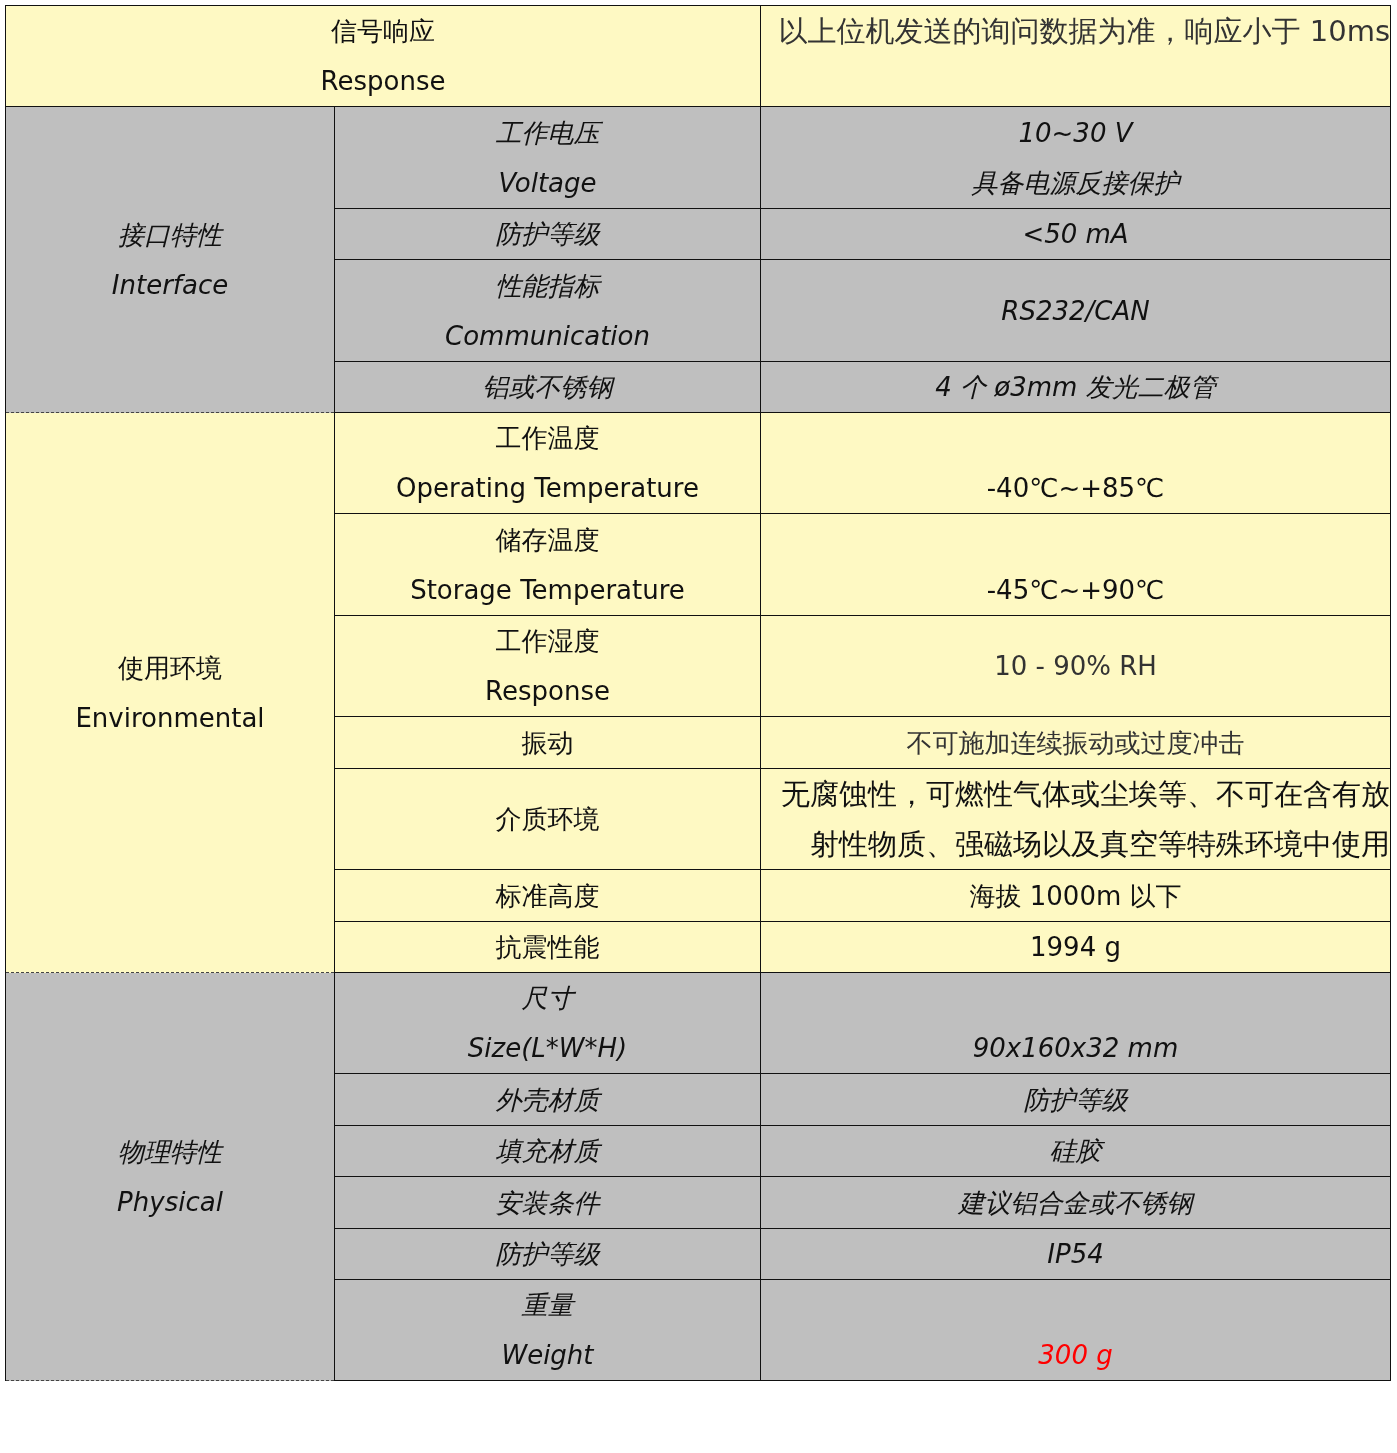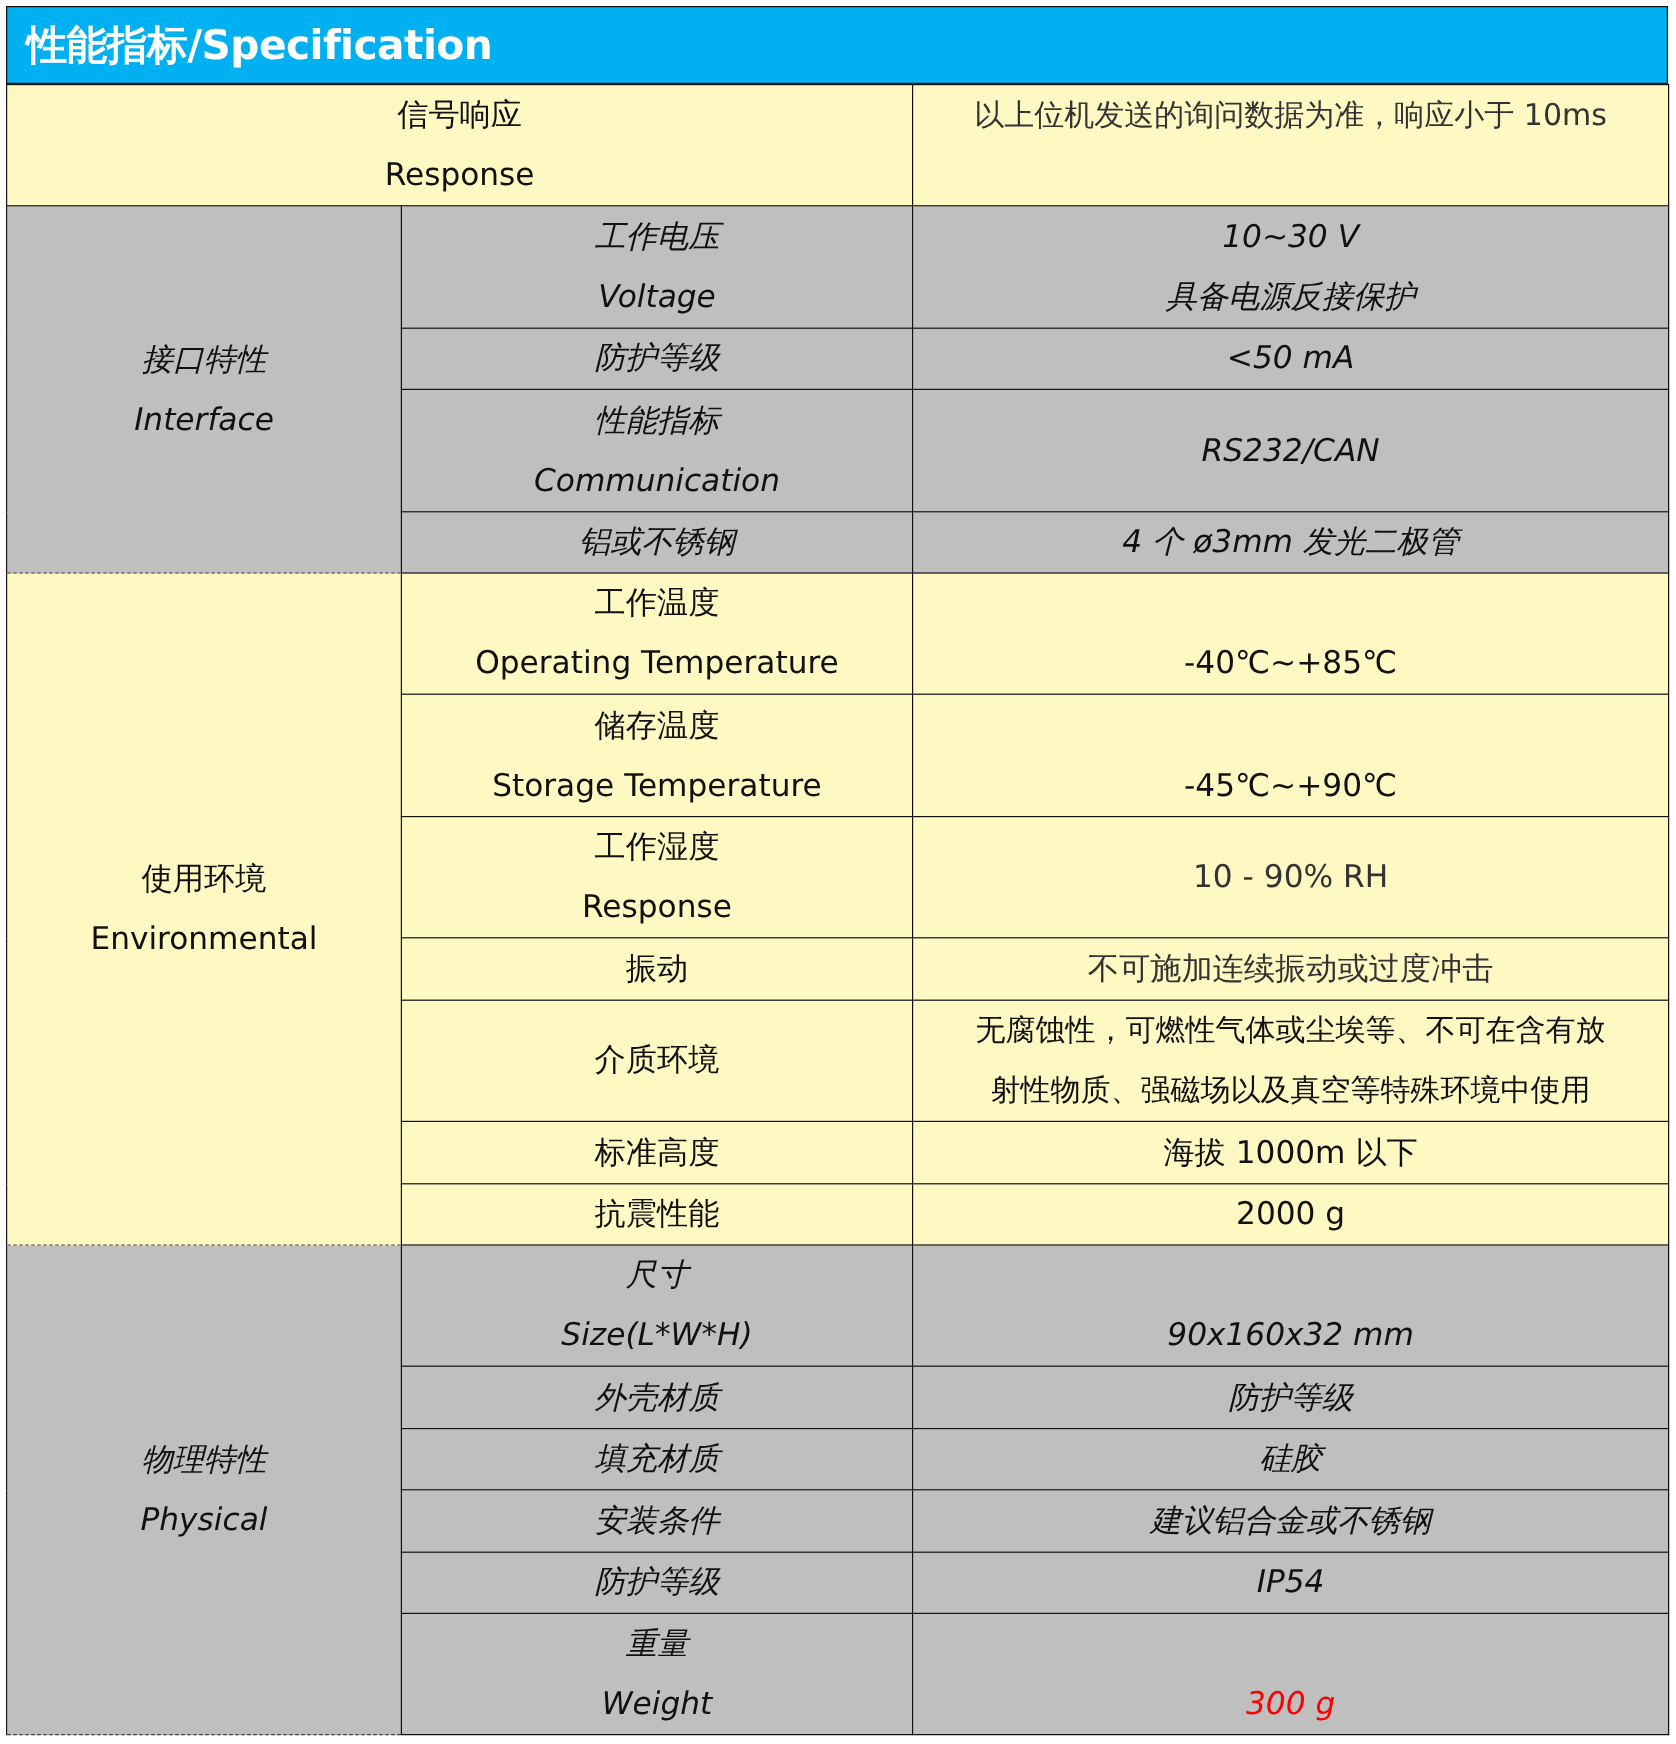--- a/index.html
+++ b/index.html
@@ -14,29 +14,26 @@
   td { border: 1.5px solid #111; text-align: center; vertical-align: middle; padding: 0;
        font-size: 26px; line-height: 50px; }
   td.group { border-top: 1px dashed #444; border-bottom: 1px dashed #444; }
   .gray td, td.gray { background: #bfbfbf; font-style: italic; }
   .white td, td.white { background: #fef9c3; }
   .line { display: block; white-space: nowrap; }
   .val-top { vertical-align: top; }
   .val-bottom { vertical-align: bottom; padding-bottom: 0; }
   .red { color: #ff0000; }
   .dim { color: #333; }
-  .small { font-size: 25px; }
+  .small { font-size: 29px; text-align: right; }
 </style>
 </head>
 <body>
 
 <div class="sheet">
-  <div class="header">
-    <span class="header-title">性能指标/Specification</span>
-  </div>
 
   <table>
     <colgroup>
       <col style="width:329px">
       <col style="width:426px">
       <col style="width:630px">
     </colgroup>
     <tbody>
 
       <tr class="white" style="height:101px">
@@ -143,21 +140,21 @@
         </td>
         <td>
           <span class="line">海拔 1000m 以下</span>
         </td>
       </tr>
       <tr class="white" style="height:51px">
         <td>
           <span class="line">抗震性能</span>
         </td>
         <td>
-          <span class="line">2000 g</span>
+          <span class="line">1994 g</span>
         </td>
       </tr>
 
       <tr class="gray" style="height:101px">
         <td rowspan="6" class="group">
           <span class="line">物理特性</span>
           <span class="line">Physical</span>
         </td>
         <td>
           <span class="line">尺寸</span>

